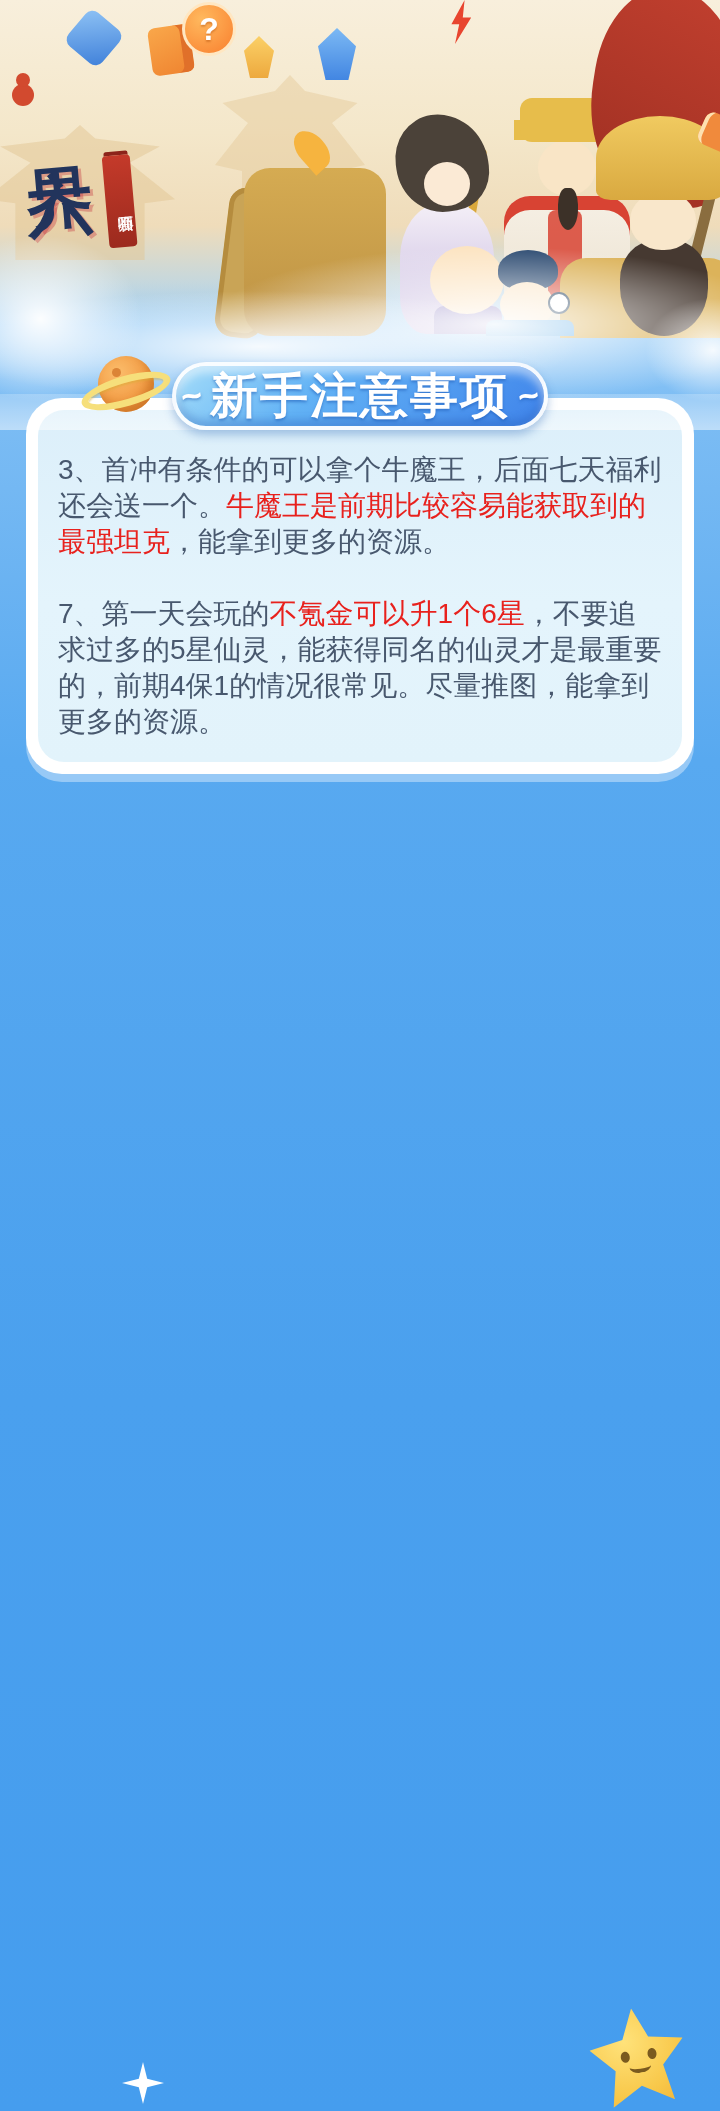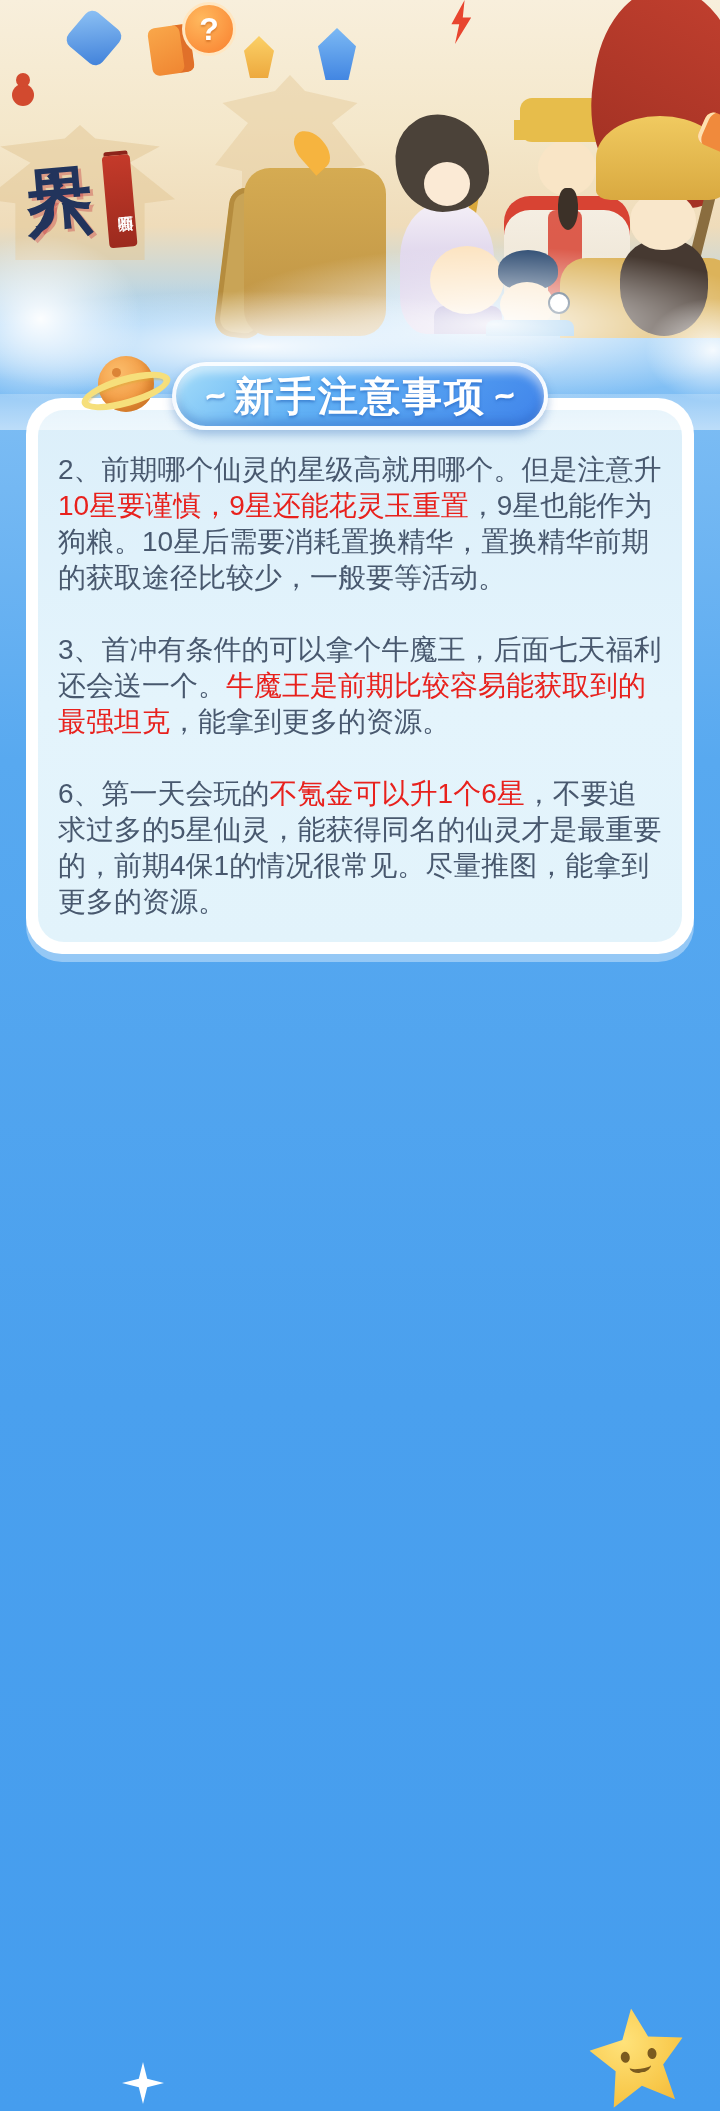--- a/index.html
+++ b/index.html
@@ -93,21 +93,21 @@
 
   
   .section-row { position:relative; z-index:3; height:72px; margin-top:30px; display:flex; justify-content:center; }
   .band { position:absolute; left:0; right:0; top:32px; height:36px;
     background:linear-gradient(180deg, rgba(255,255,255,.22), rgba(255,255,255,.5)); }
   .pill { position:relative; width:376px; height:68px; border-radius:40px;
     background:linear-gradient(135deg,#a5ddf9 0%, #62b2f5 38%, #3f83ea 100%);
     border:4px solid rgba(255,255,255,.95);
     box-shadow:0 5px 10px rgba(40,100,180,.35), inset 0 7px 9px rgba(255,255,255,.5), inset 0 -6px 8px rgba(30,80,170,.3);
     display:flex; align-items:center; justify-content:center; gap:8px; }
-  .pill-text { color:#fff; font-size:40px; font-weight:900; letter-spacing:2px;
+  .pill-text { color:#fff; font-size:48px; font-weight:900; letter-spacing:2px;
     text-shadow:0 2px 3px rgba(30,90,180,.55); }
   .tilde { color:#fff; font-size:36px; font-weight:900; transform:rotate(-10deg); text-shadow:0 2px 3px rgba(30,90,180,.5); }
   .planet { position:absolute; left:86px; top:-10px; width:80px; height:70px; }
   .planet .sphere { position:absolute; left:12px; top:4px; width:56px; height:56px; border-radius:50%;
     background:radial-gradient(circle at 36% 30%, #fbbd6b, #f29a43 60%, #e07f2f);
     box-shadow:inset -5px -7px 8px rgba(190,105,30,.55); }
   .planet .spot { position:absolute; left:26px; top:16px; width:9px; height:9px; border-radius:50%; background:#db8436; }
   .planet .ring { position:absolute; left:-6px; top:24px; width:92px; height:30px; border:7px solid #f6df7b;
     border-radius:50%; transform:rotate(-16deg); box-shadow:inset 0 2px 2px rgba(215,170,50,.5); }
 
@@ -202,23 +202,22 @@
       </div>
       <div class="pill">
         <span class="tilde">~</span>
         <span class="pill-text">新手注意事项</span>
         <span class="tilde">~</span>
       </div>
     </div>
 
     <div class="card">
       <div class="card-inner">
-          <p class="tip"><span class="seg">2、前期哪个仙灵的星级高就用哪个。但是注意升</span><span class="seg-red">10星要谨慎，9星还能花灵玉重置</span><span class="seg">，9星也能作为狗粮。10星后需要消耗置换精华，置换精华前期的获取途径比较少，一般要等活动。</span></p>
           <p class="tip"><span class="seg">3、首冲有条件的可以拿个牛魔王，后面七天福利还会送一个。</span><span class="seg-red">牛魔王是前期比较容易能获取到的最强坦克</span><span class="seg">，能拿到更多的资源。</span></p>
-          <p class="tip"><span class="seg">6、第一天会玩的</span><span class="seg-red">不氪金可以升1个6星</span><span class="seg">，不要追求过多的5星仙灵，能获得同名的仙灵才是最重要的，前期4保1的情况很常见。尽量推图，能拿到更多的资源。</span></p>
+          <p class="tip"><span class="seg">7、第一天会玩的</span><span class="seg-red">不氪金可以升1个6星</span><span class="seg">，不要追求过多的5星仙灵，能获得同名的仙灵才是最重要的，前期4保1的情况很常见。尽量推图，能拿到更多的资源。</span></p>
         </div>
     </div>
 
     <div class="sparkle"></div>
     <div class="star-smiley">
       <span class="star-shape"></span>
       <span class="eye l"></span>
       <span class="eye r"></span>
       <span class="smile"></span>
     </div>

